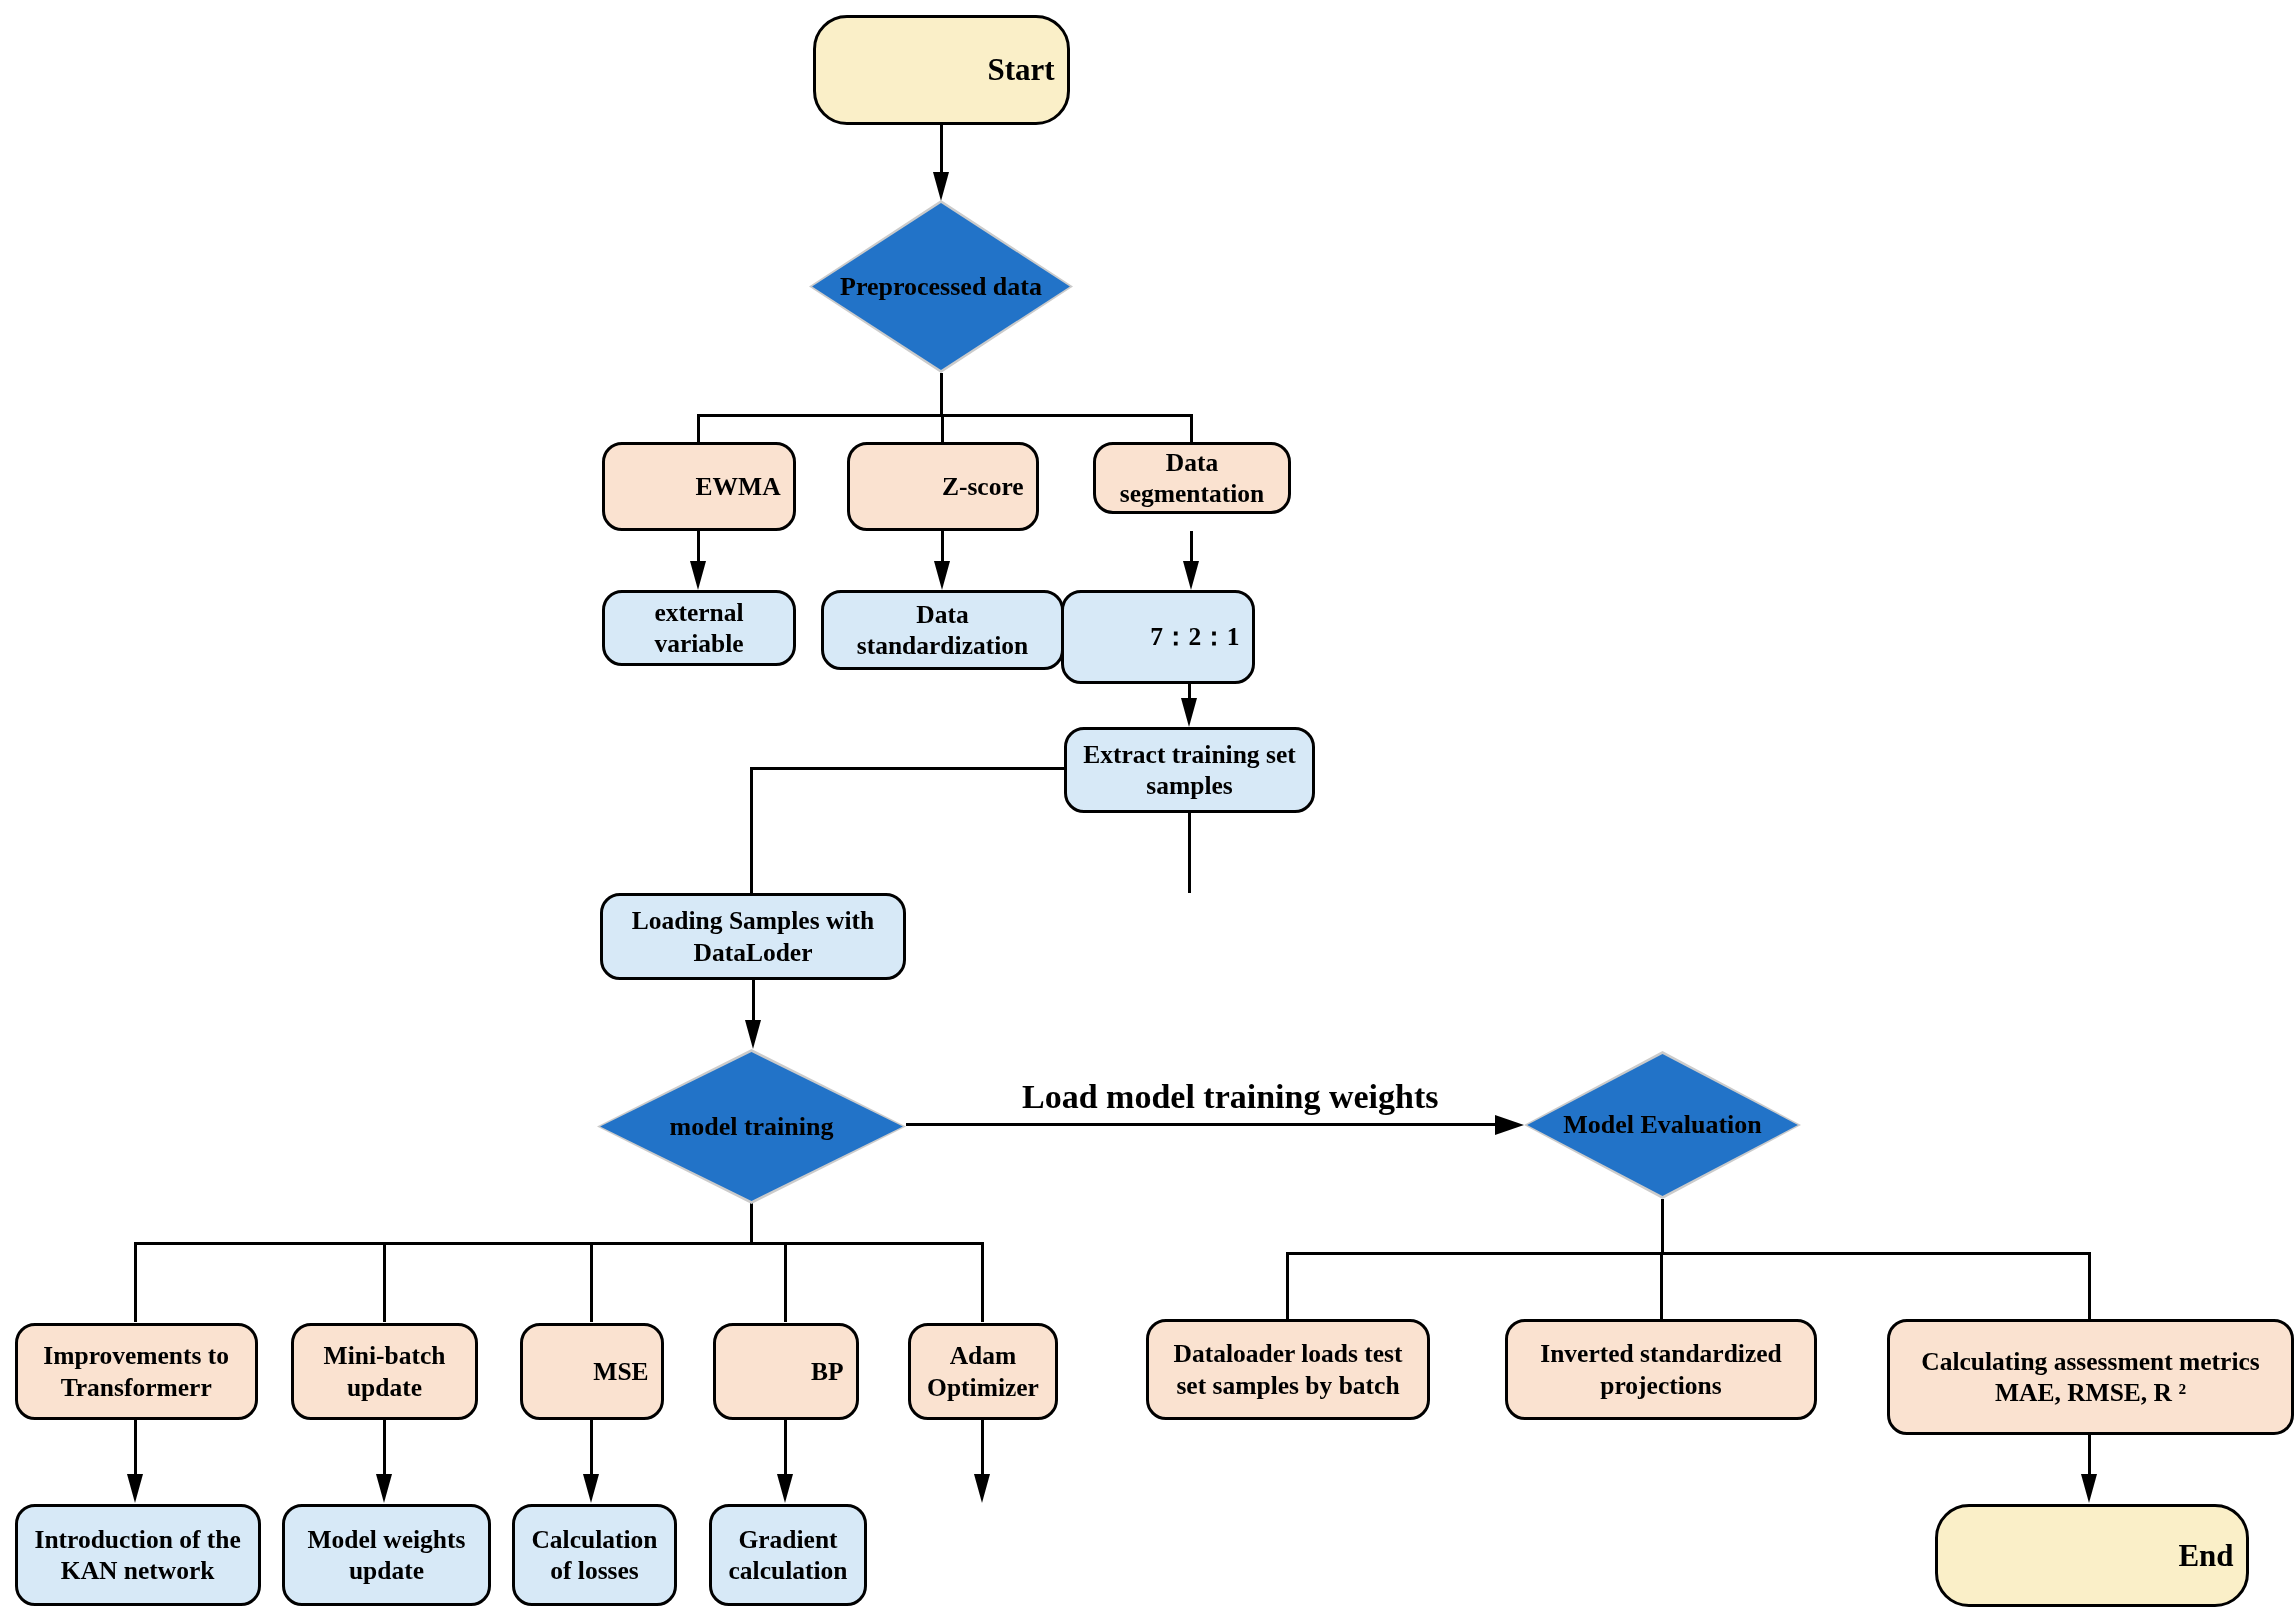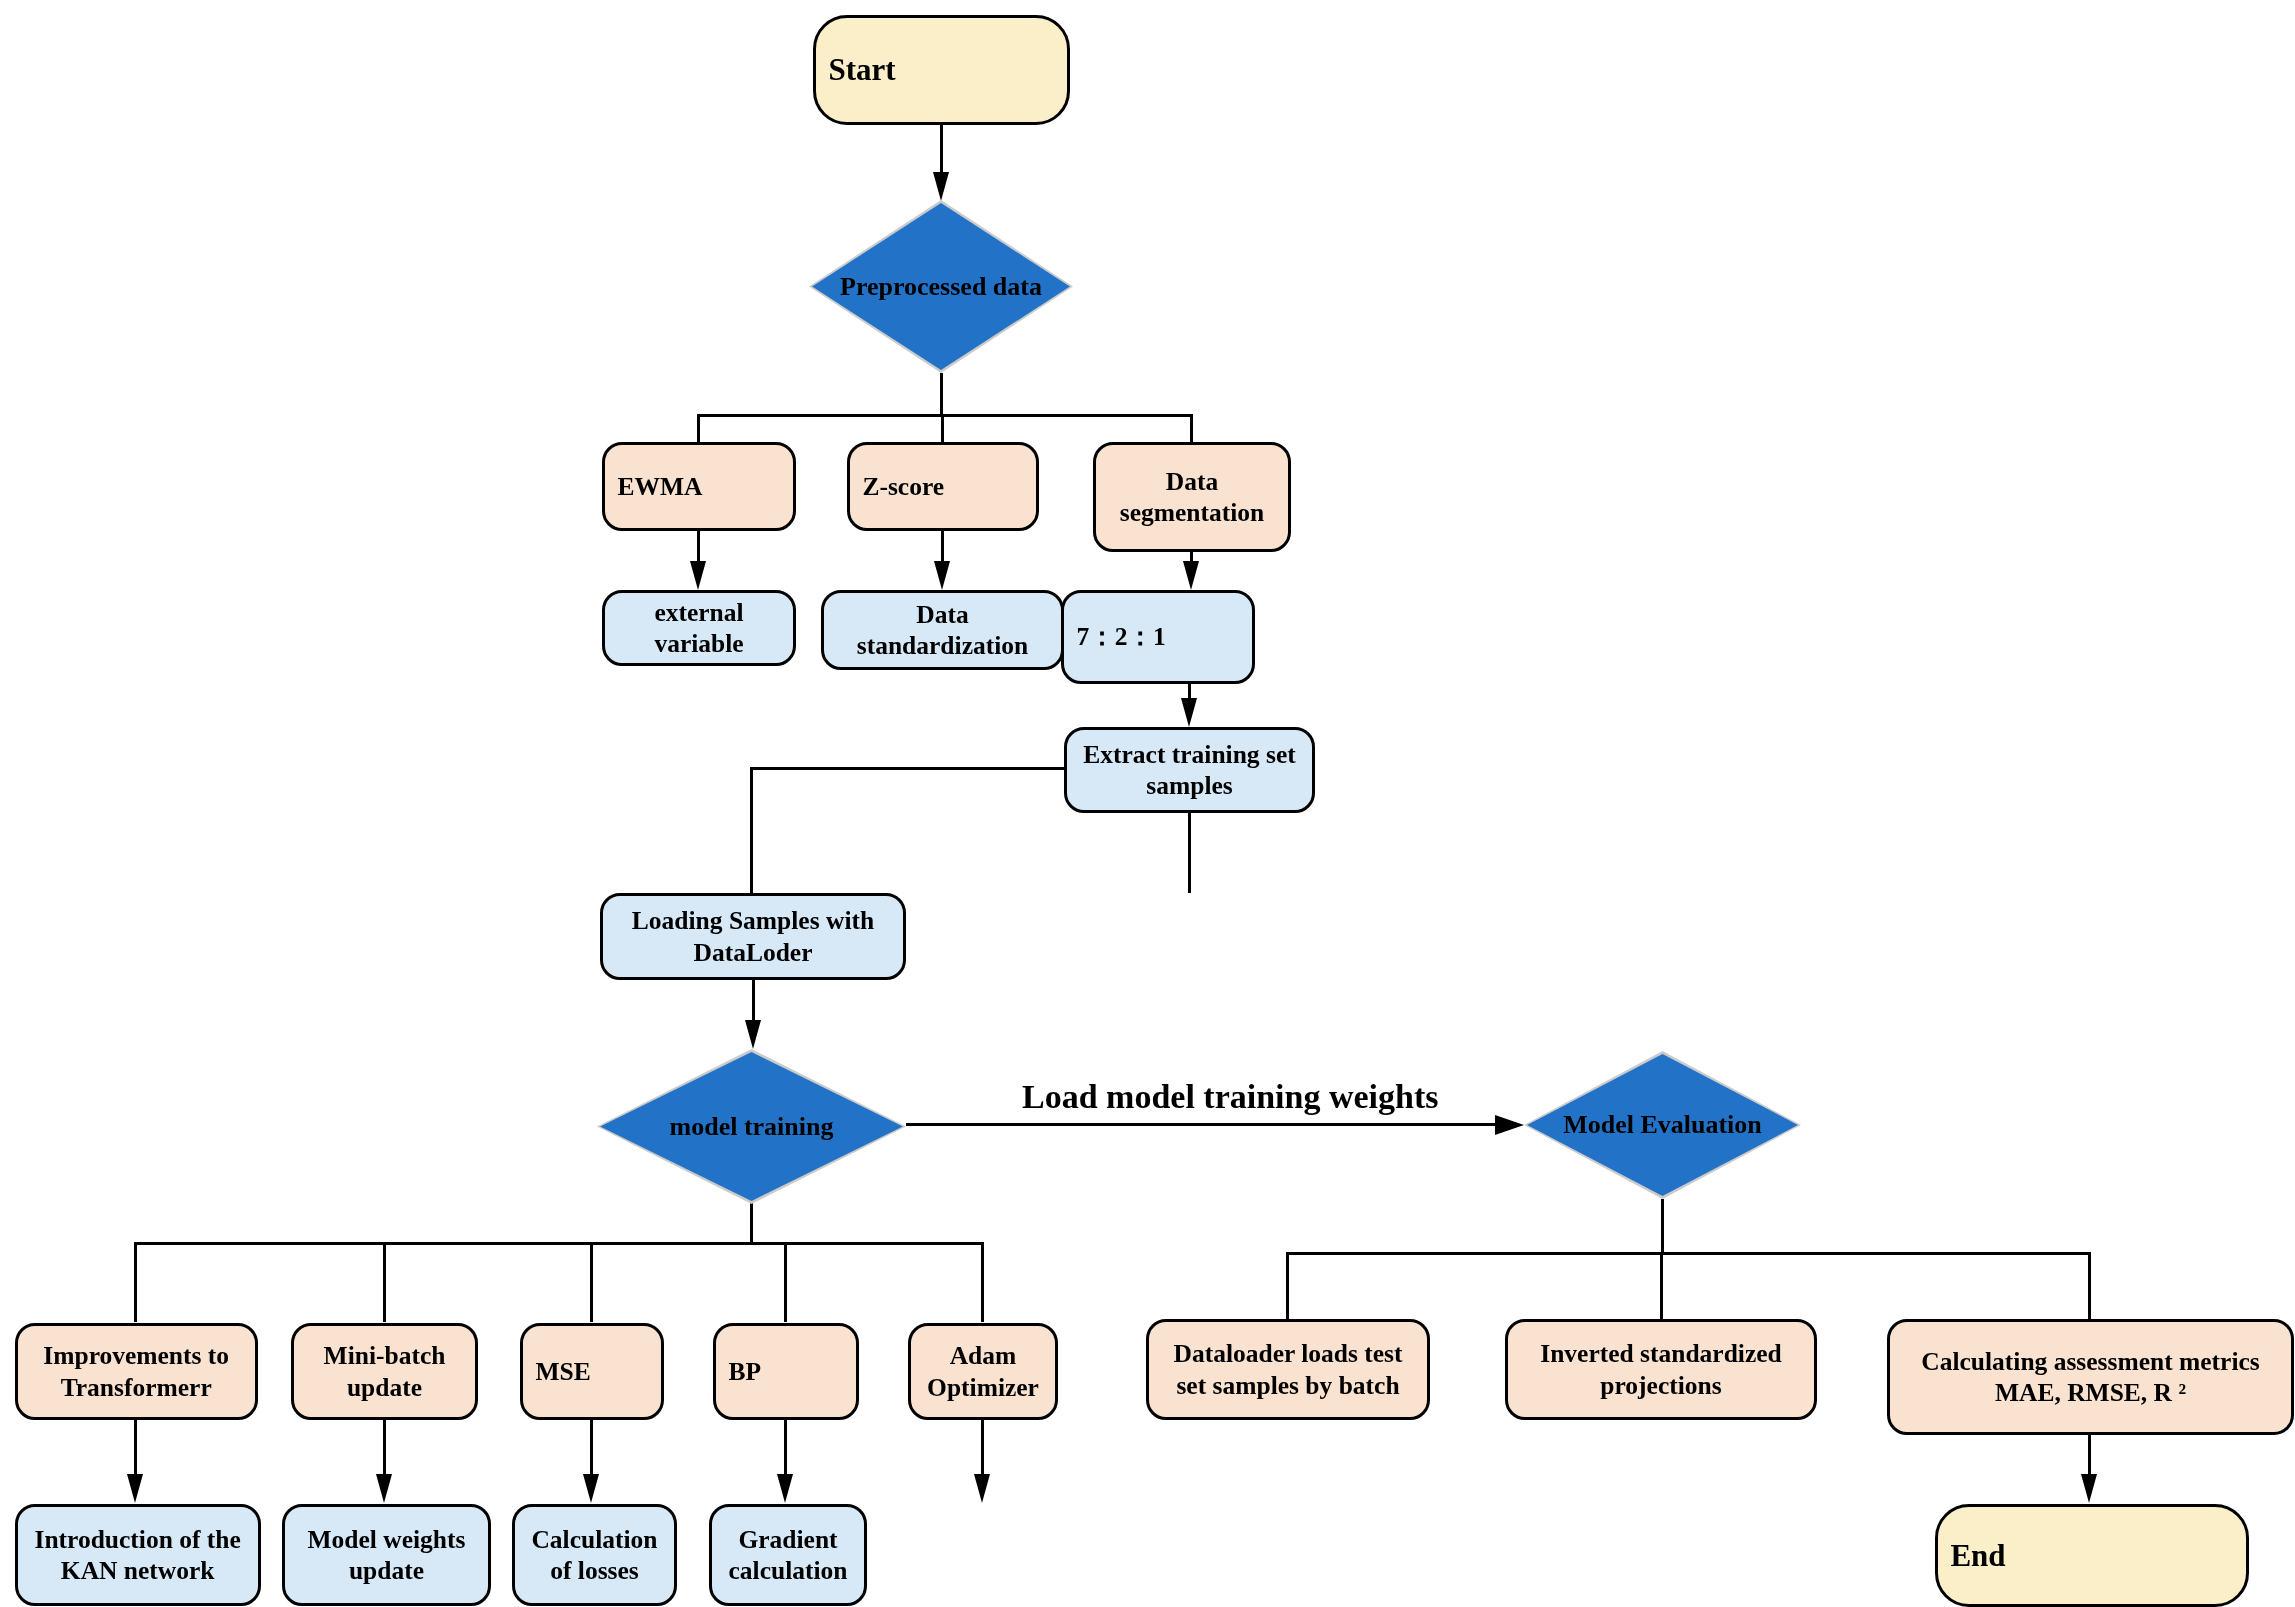--- a/index.html
+++ b/index.html
@@ -13,21 +13,21 @@
     color:#000;
     overflow:hidden;
   }
   .node {
     position:absolute;
     box-sizing:border-box;
     border:3.9px solid #000;
     border-radius:20px;
     display:flex;
     align-items:center;
-    justify-content:flex-start;
+    justify-content:flex-end;
     text-align:center;
     font-size:25.5px;
     line-height:1.22;
     padding:0 12.4px;
   }
   .terminal {
     background:var(--terminal-fill,#FAEFC8);
     border-radius:34px;
     font-size:31px;
   }
@@ -148,21 +148,21 @@
     <div class="diamond-fill"></div>
     <span class="diamond-label">Preprocessed data</span>
   </div>
 
   <div class="node process" style="left:602px;top:442px;width:194px;height:89px">
     <span>EWMA</span>
   </div>
   <div class="node process" style="left:847px;top:442px;width:192px;height:89px">
     <span>Z-score</span>
   </div>
-  <div class="node process" style="left:1093px;top:442px;width:198px;height:110px">
+  <div class="node process" style="left:1093px;top:442px;width:198px;height:72px">
     <span>Data segmentation</span>
   </div>
 
   <div class="node result" style="left:602px;top:590px;width:194px;height:76px">
     <span>external variable</span>
   </div>
   <div class="node result" style="left:821px;top:590px;width:243px;height:80px">
     <span>Data standardization</span>
   </div>
   <div class="node result" style="left:1061px;top:590px;width:194px;height:94px">

